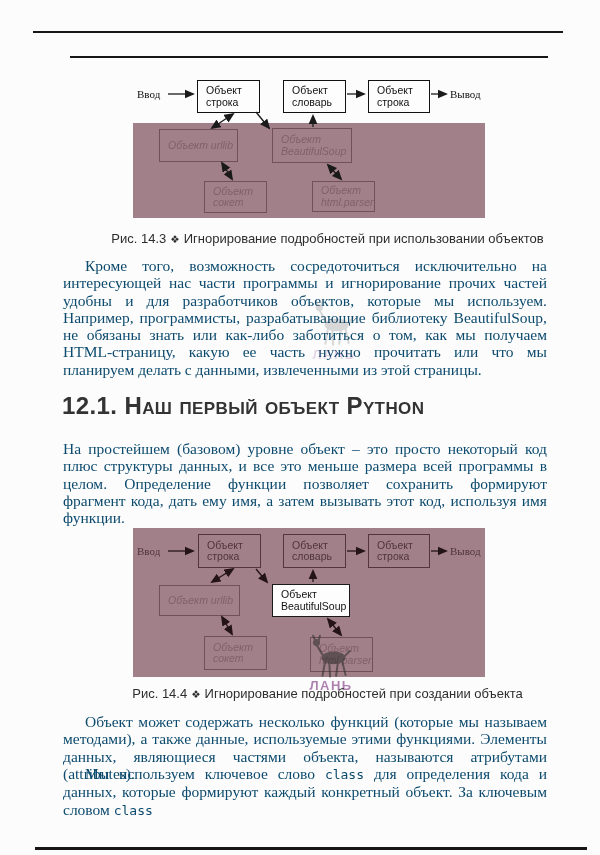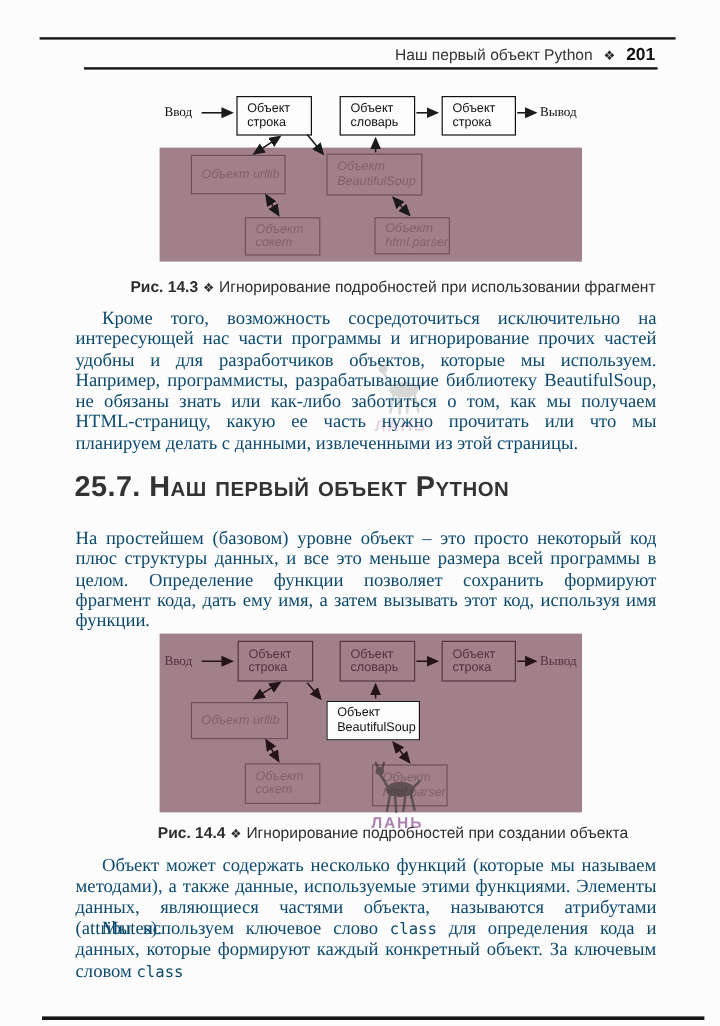--- a/index.html
+++ b/index.html
@@ -20,46 +20,41 @@
         line-height:11.5px;white-space:pre-line;}
   .fbox-white{background:#fdfdfd;border:1.4px solid #1a1a1a;color:#111;}
   .fbox-dim{border:1.3px solid #70505a;color:#816069;font-style:italic;}
   .fbox-dark{border:1.4px solid #53353f;color:#4f333d;}
   .flabel{position:absolute;font-family:Liberation Serif, serif;font-size:11px;color:#111;}
   .flabel-dark{color:#4f333d;}
   .fig-svg{position:absolute;pointer-events:none;}
   
   .caption{position:absolute;left:63px;width:484px;text-align:center;
            font-family:"Liberation Sans",sans-serif;font-size:13px;color:#2d2d2d;}
-  .caption b{font-weight:bold;padding-left:45px;}
+  .caption b{font-weight:normal;padding-left:45px;}
   .cap-sep{font-family:"DejaVu Sans",sans-serif;font-size:10.5px;padding:0 4px;}
   
   .para{position:absolute;left:63px;width:484px;text-align:justify;
         font-size:15.5px;line-height:17.3px;color:#0c4a6e;}
   .indent{text-indent:22px;}
   .mono{font-family:"DejaVu Sans Mono",monospace;font-size:13px;}
   .section-h{position:absolute;left:62px;top:392px;font-family:"Liberation Sans",sans-serif;
              font-weight:bold;font-size:24px;color:#333;font-variant:small-caps;
              letter-spacing:.4px;}
   
   .wm{position:absolute;display:flex;flex-direction:column;align-items:center;}
   .wm-text{font-family:"Liberation Sans",sans-serif;font-weight:bold;font-size:13px;
            letter-spacing:1.5px;color:#701a75;margin-top:-2px;}
 </style>
 </head>
 <body>
 
 <div class="page">
 
   <div class="abs rule" style="left:33px;top:31px;width:530px;height:2px;"></div>
-  <div class="header">
-    <span class="header-title">Наш первый объект Python</span>
-    <span class="header-sep">❖</span>
-    <span class="header-num">201</span>
-  </div>
   <div class="abs rule" style="left:70px;top:56px;width:478px;height:1.5px;"></div>
 
   <div>
     <div class="fig-bg" style="left:133px;top:123px;width:352px;height:95px;"></div>
 
     <span class="flabel" style="left:137px;top:88px;">Ввод</span>
     <div class="fbox fbox-white" style="left:197px;top:80px;width:63px;height:33px;border-color:#111;">Объект
 строка</div>
     <div class="fbox fbox-white" style="left:283px;top:80px;width:63px;height:33px;border-color:#111;">Объект
 словарь</div>
@@ -90,40 +85,40 @@
         <line x1="103" y1="39" x2="82" y2="53" marker-start="url(#as1)" marker-end="url(#ae1)"></line>
         <line x1="126" y1="37" x2="139" y2="53" marker-end="url(#ae1)"></line>
         <line x1="183" y1="52" x2="183" y2="41" marker-end="url(#ae1)"></line>
         <line x1="92" y1="88" x2="102" y2="104" marker-start="url(#as1)" marker-end="url(#ae1)"></line>
         <line x1="198" y1="90" x2="211" y2="104" marker-start="url(#as1)" marker-end="url(#ae1)"></line>
       </g>
     </svg>
   </div>
 
   <div class="caption" style="top:231px;">
-    <b>Рис. 14.3</b><span class="cap-sep">❖</span><span>Игнорирование подробностей при использовании фрагмент</span>
+    <b>Рис. 14.3</b><span class="cap-sep">❖</span><span>Игнорирование подробностей при использовании объектов</span>
   </div>
 
   <div class="para indent" style="top:257px;">Кроме того, возможность сосредоточиться исключительно на интересующей нас части программы и игнорирование прочих частей удобны и для разработчиков объектов, которые мы используем. Например, программисты, разрабатывающие библиотеку BeautifulSoup, не обязаны знать или как-либо заботиться о том, как мы получаем HTML-страницу, какую ее часть нужно прочитать или что мы планируем делать с данными, извлеченными из этой страницы.</div>
 
   <div class="wm" style="left:308px;top:299px;opacity:.17;">
     <svg width="52" height="50" viewBox="0 0 60 58">
       <g stroke="#2f2f2f" stroke-width="2.4" fill="none" stroke-linecap="round">
         <path d="M12,9 L9,2 M15,9 L17,2"></path>
         <path d="M12,11 L21,27"></path>
         <path d="M23,35 L20,52 M28,36 L29,53 M38,36 L36,52 M43,33 L47,51"></path>
         <path d="M46,28 L52,22"></path>
       </g>
       <circle cx="13" cy="10" r="4.2" fill="#2f2f2f"></circle>
       <ellipse cx="33" cy="30" rx="14" ry="7.5" fill="#2f2f2f"></ellipse>
     </svg>
     <span class="wm-text">ЛАНЬ</span>
   </div>
 
-  <div class="section-h">25.7. Наш первый объект Python</div>
+  <div class="section-h">12.1. Наш первый объект Python</div>
 
   <div class="para" style="top:440px;">На простейшем (базовом) уровне объект – это просто некоторый код плюс структуры данных, и все это меньше размера всей программы в целом. Определение функции позволяет сохранить формируют фрагмент кода, дать ему имя, а затем вызывать этот код, используя имя функции.</div>
 
   <div>
     <div class="fig-bg" style="left:133px;top:528px;width:352px;height:149px;"></div>
 
     <span class="flabel flabel-dark" style="left:137px;top:545px;">Ввод</span>
     <div class="fbox fbox-dark" style="left:198px;top:534px;width:63px;height:34px;">Объект
 строка</div>
     <div class="fbox fbox-dark" style="left:283px;top:534px;width:63px;height:34px;">Объект

